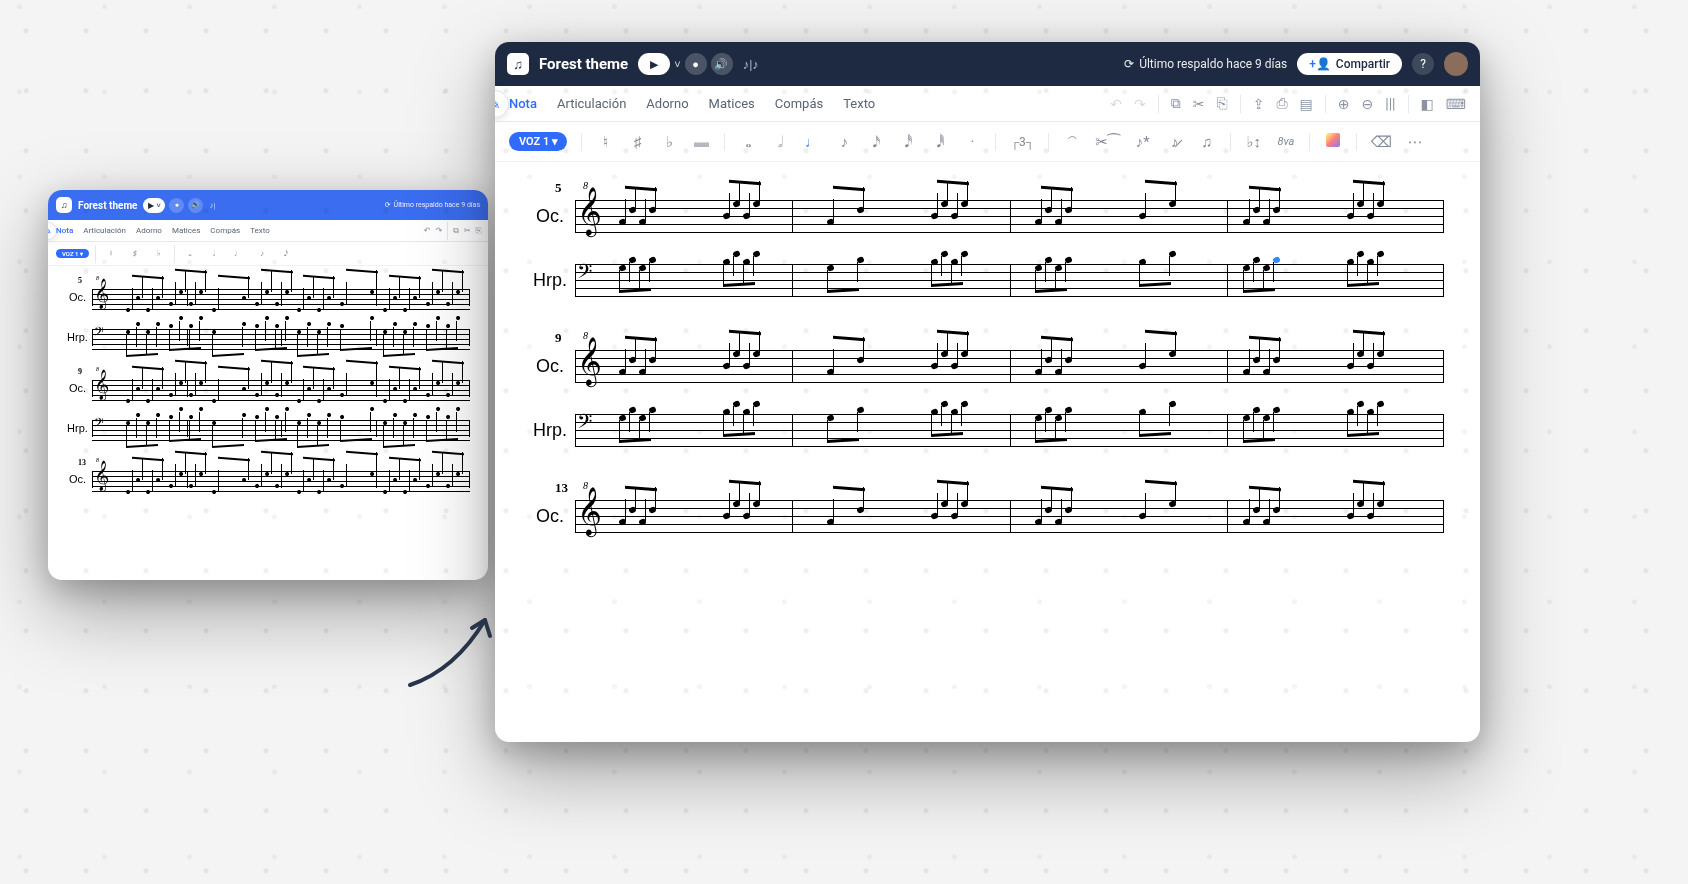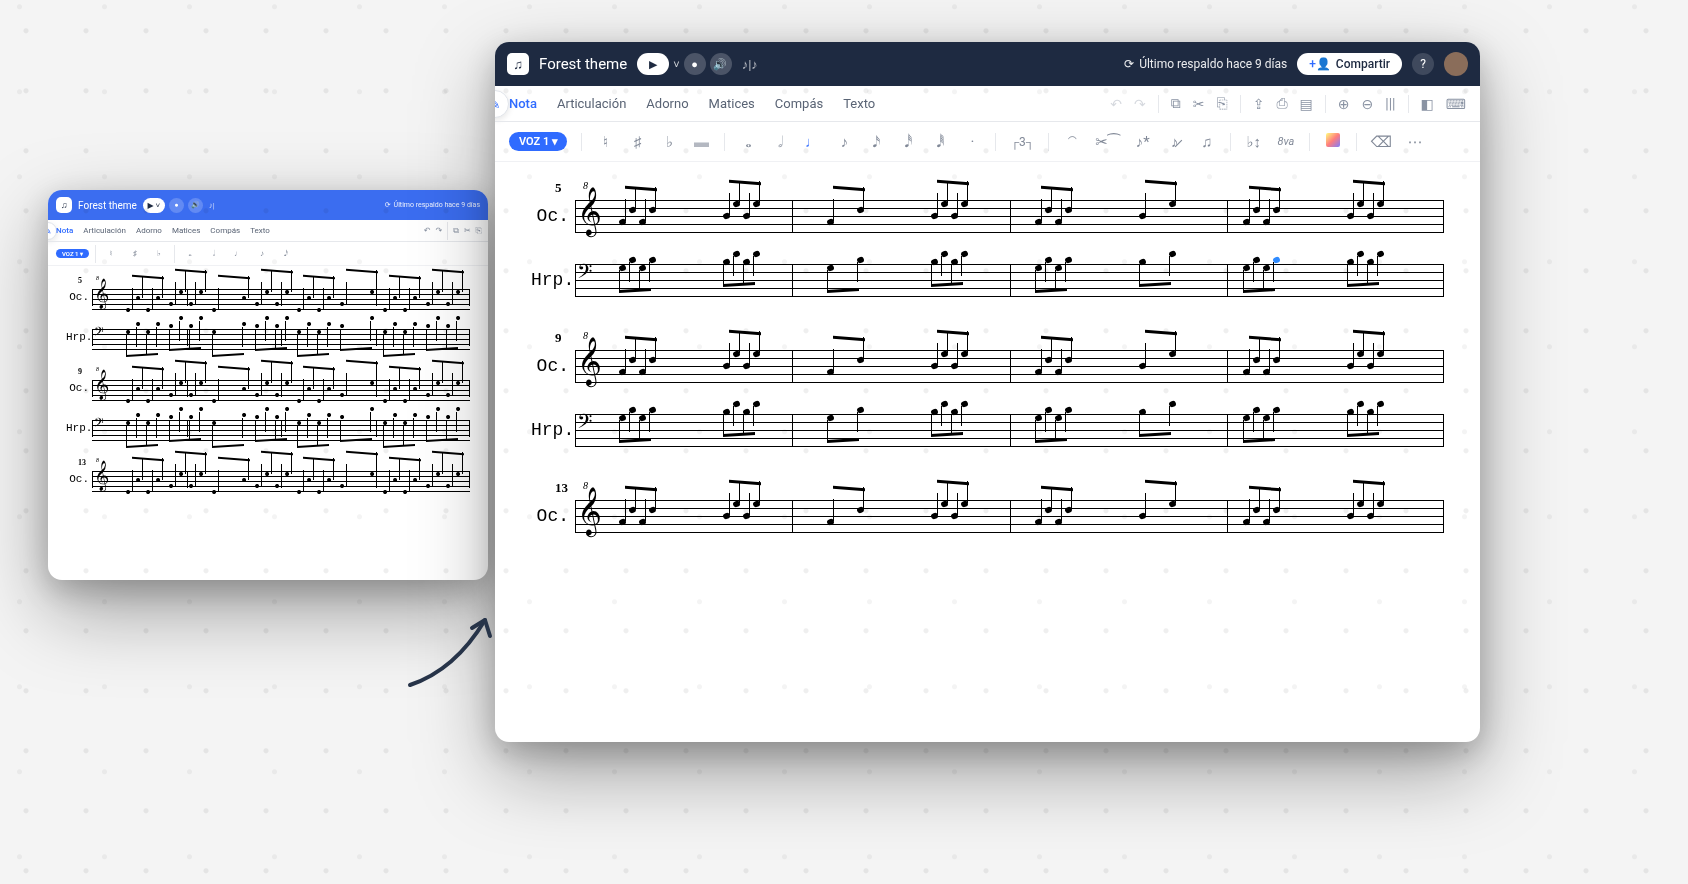--- a/index.html
+++ b/index.html
@@ -5,21 +5,21 @@
   *{box-sizing:border-box;margin:0;padding:0;font-family:-apple-system,BlinkMacSystemFont,"Segoe UI",Roboto,Helvetica,Arial,sans-serif;}
   body{background:#f4f4f4;width:1688px;height:884px;position:relative;overflow:hidden;}
   .window{position:absolute;background:#fff;border-radius:14px;overflow:hidden;box-shadow:0 30px 80px rgba(0,0,0,.35),0 10px 30px rgba(0,0,0,.2);}
   .small{left:48px;top:190px;width:440px;height:390px;}
   .big{left:495px;top:42px;width:985px;height:700px;}
   
   .hdr{background:#1e2a41;color:#fff;display:flex;align-items:center;height:44px;padding:0 12px;gap:10px;}
   .small .hdr{background:#3b6df0;height:30px;padding:0 8px;gap:6px;}
   .logo{width:22px;height:22px;background:#fff;border-radius:5px;display:flex;align-items:center;justify-content:center;color:#1e2a41;font-size:13px;font-weight:700;}
   .small .logo{width:16px;height:16px;font-size:9px;}
-  .title{font-weight:400;font-size:15px;}
+  .title{font-weight:700;font-size:15px;}
   .small .title{font-size:10px;}
   .playctl{display:flex;align-items:center;gap:4px;}
   .playbtn{background:#fff;border-radius:14px;height:22px;width:32px;display:flex;align-items:center;justify-content:center;color:#1e2a41;font-size:11px;position:relative;}
   .small .playbtn{height:15px;width:22px;border-radius:9px;font-size:8px;}
   .cbtn{background:rgba(255,255,255,.2);border-radius:50%;width:22px;height:22px;display:flex;align-items:center;justify-content:center;font-size:11px;}
   .small .cbtn{width:15px;height:15px;font-size:7px;}
   .spacer{flex:1;}
   .backup{display:flex;align-items:center;gap:5px;font-size:12px;opacity:.9;}
   .small .backup{font-size:7px;gap:3px;}
   .share{background:#fff;color:#1e2a41;border-radius:14px;padding:4px 12px;font-size:12px;font-weight:500;display:flex;align-items:center;gap:5px;}
@@ -43,21 +43,21 @@
   .toolrow .tsep{width:1px;height:18px;background:#e6e8ec;}
   
   .scorewrap{position:relative;padding:18px 36px 0 36px;}
   .small .scorewrap{padding:10px 18px 0 18px;}
   .system{margin-bottom:28px;}
   .small .system{margin-bottom:16px;}
   .measnum{font-family:Georgia,"Times New Roman",serif;font-weight:700;font-size:13px;margin-left:24px;margin-bottom:-2px;}
   .small .measnum{font-size:8px;margin-left:12px;}
   .staffrow{display:flex;align-items:center;margin-bottom:20px;}
   .small .staffrow{margin-bottom:12px;}
-  .instlbl{font-family:Liberation Mono, monospace;font-size:18px;width:44px;text-align:right;padding-right:6px;}
+  .instlbl{font-family:Liberation Sans, sans-serif;font-size:18px;width:44px;text-align:center;padding-right:6px;}
   .small .instlbl{font-size:11px;width:26px;padding-right:3px;}
   .staff{flex:1;position:relative;height:44px;}
   .small .staff{height:28px;}
   .staff .lines{position:absolute;left:0;right:0;top:6px;}
   .staff .lines div{height:1px;background:#000;margin-bottom:7px;}
   .small .staff .lines div{margin-bottom:4px;}
   .staff .bar{position:absolute;top:6px;bottom:5px;width:1px;background:#000;}
   .small .staff .bar{top:6px;bottom:5px;}
   .staff .clef{position:absolute;left:2px;top:-4px;font-size:42px;font-family:Georgia,serif;line-height:1;}
   .small .staff .clef{font-size:26px;top:-2px;}

